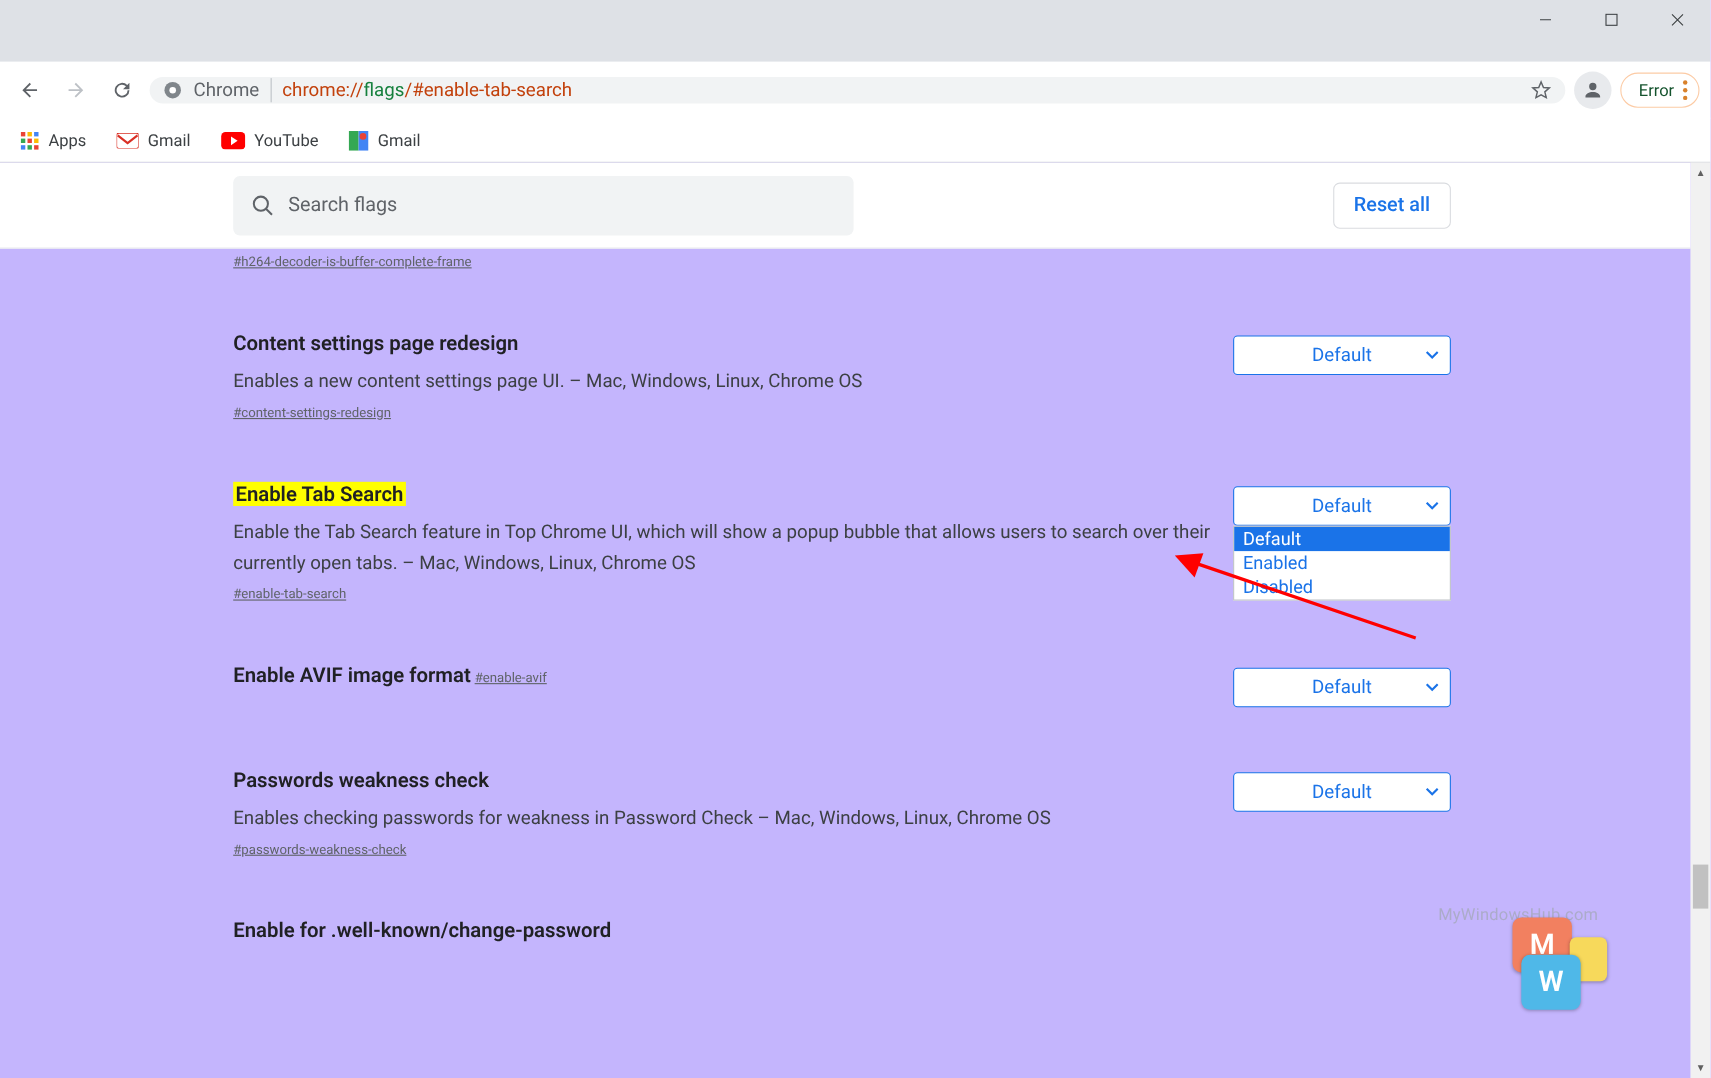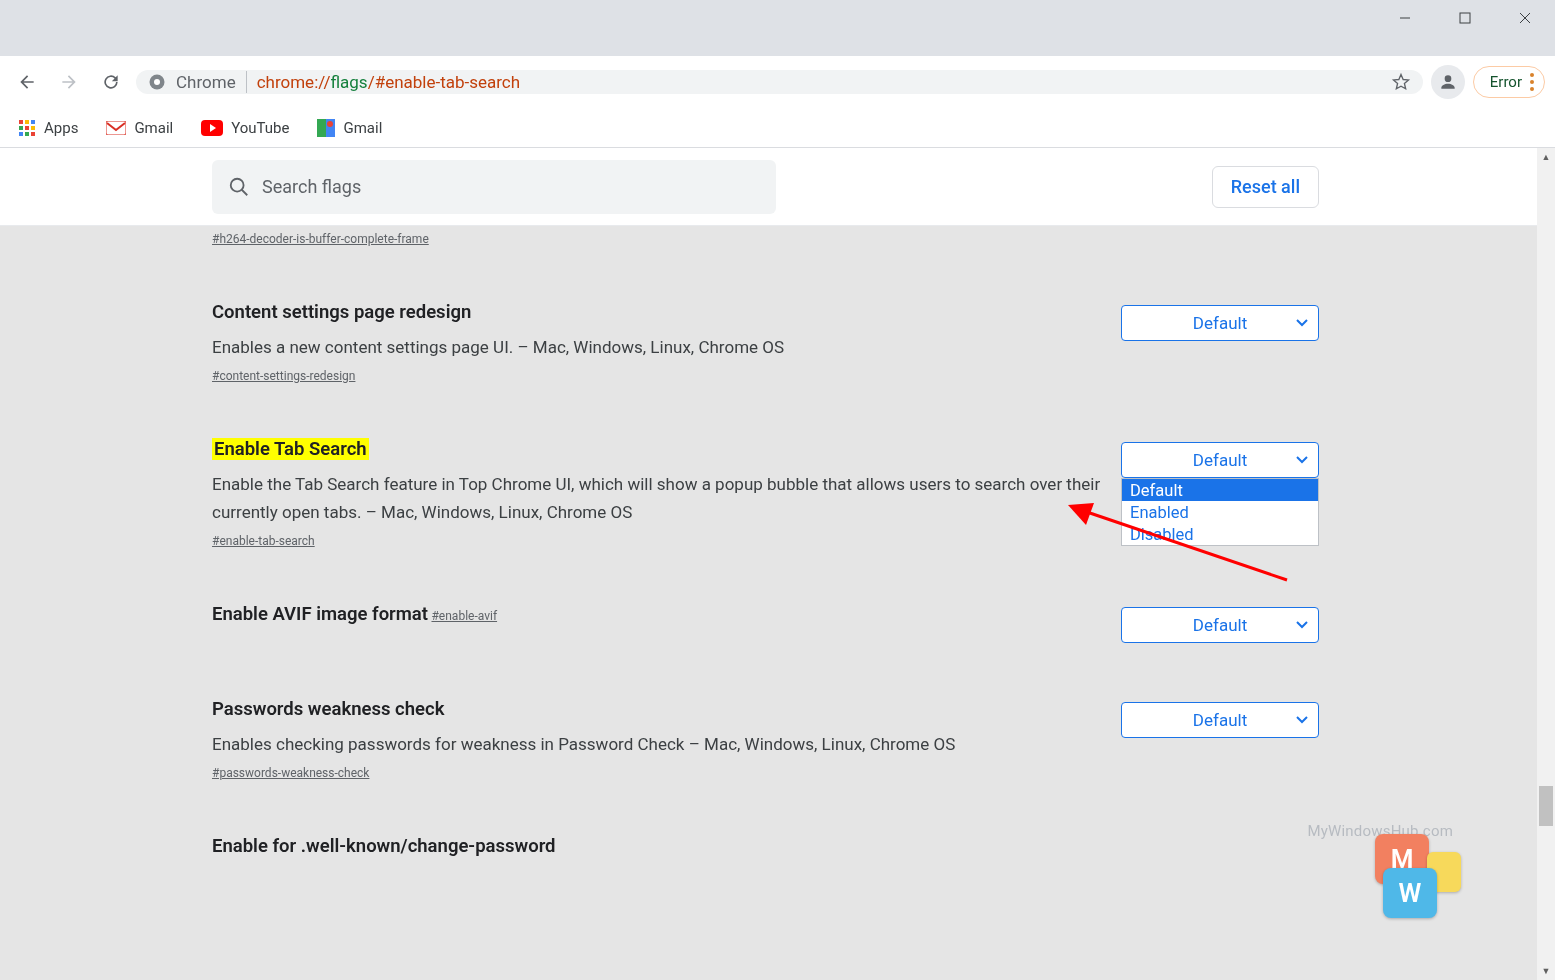--- a/index.html
+++ b/index.html
@@ -152,21 +152,21 @@
   .bk-item{display:flex;align-items:center;gap:8px;}
 
   
   .viewport {
     position:absolute;
     top:148px; 
     left:0;
     right:18px; 
     bottom:0;
     overflow:hidden;
-    background:#e5e5e5;
+    background:#c4b5fd;
   }
 
   .flags-topbar {
     position:absolute;
     top:0;left:0;right:0;
     height:78px;
     display:flex;
     align-items:center;
     border-bottom:1px solid #e8eaed;
     z-index:5;

